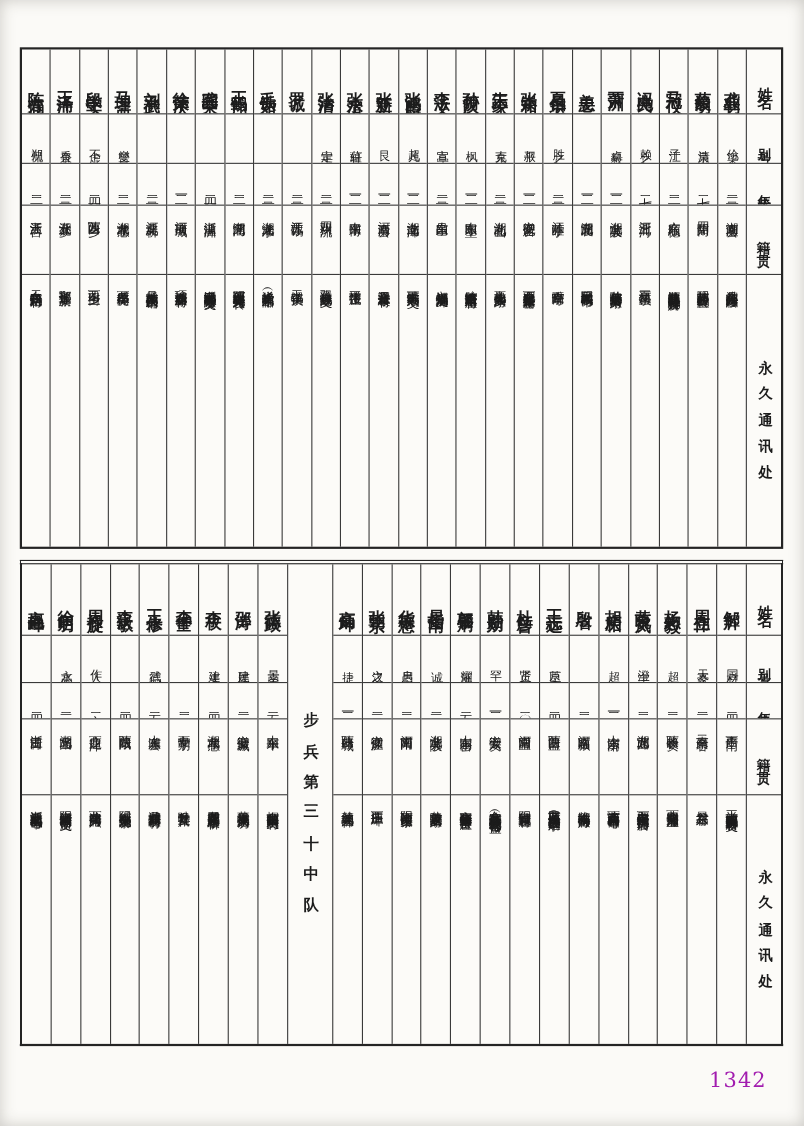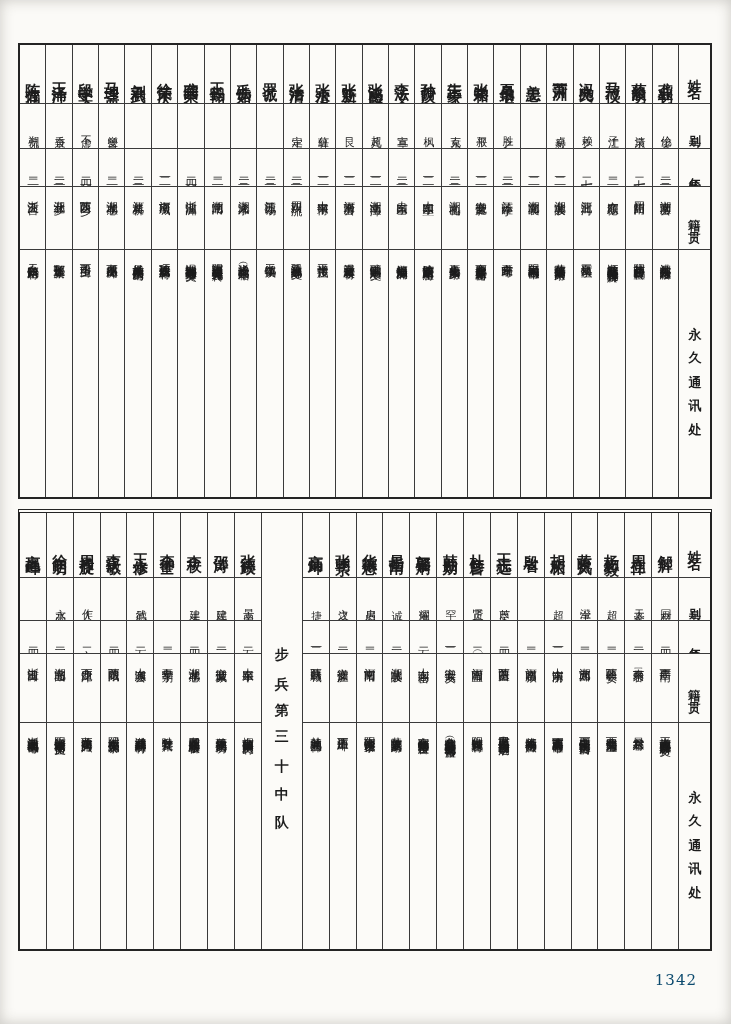--- a/index.html
+++ b/index.html
@@ -54,21 +54,21 @@
   .col.header .c-native{align-items:center;}
   .col.header .c-native .vt{font-size:12.5px;letter-spacing:12px;}
   .col.header .c-addr{align-items:center;}
   .col.header .c-addr .vt{font-size:13px;letter-spacing:24px;}
   
   .col.divider{justify-content:center;}
   .col.divider .cell{flex:1;border-bottom:none;align-items:center;}
   .col.divider .vt{font-size:14px;font-weight:600;letter-spacing:28px;}
   .page-number{
     position:absolute;right:34px;top:971px;
-    font-family:"DejaVu Serif",serif;font-size:15px;letter-spacing:1px;color:#0c4a6e;
+    font-family:"DejaVu Serif",serif;font-size:19px;letter-spacing:1px;color:#a21caf;
   }
 </style>
 </head>
 <body>
 
 <div class="sheet">
   <div class="tbl" id="table-top">
       <div class="col header">
         <div class="cell c-name">
           <span class="vt">姓名</span>

